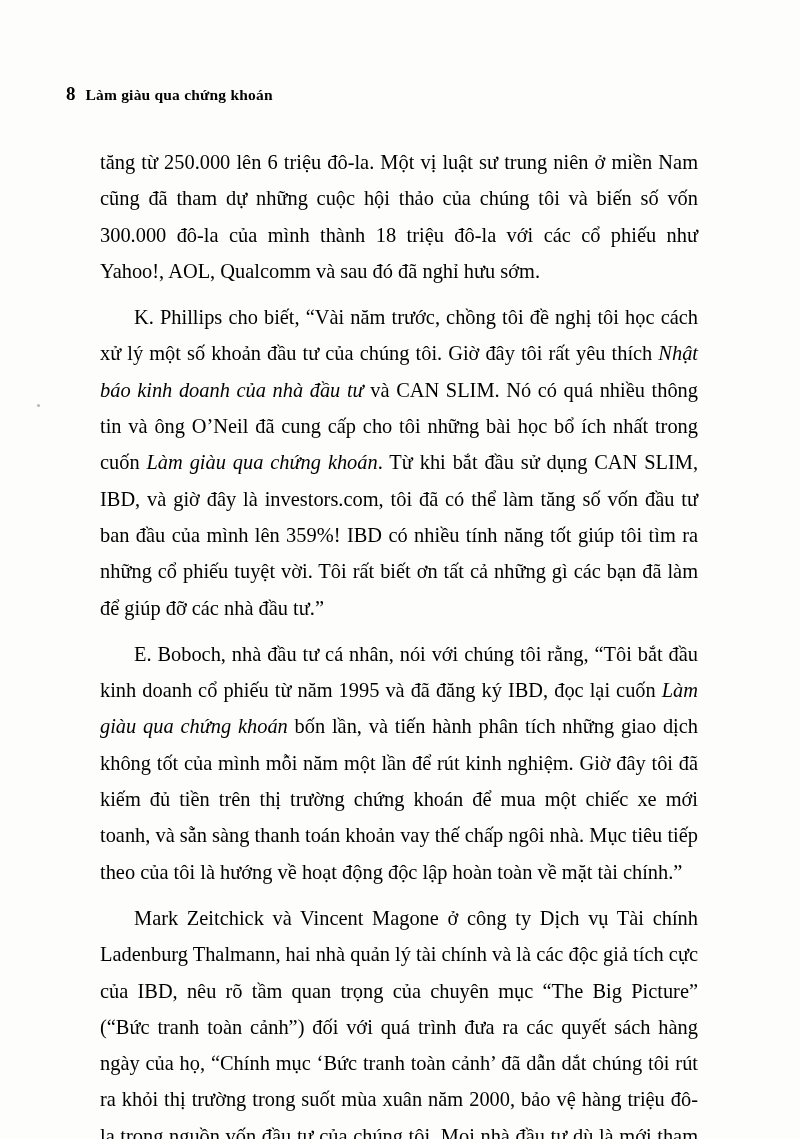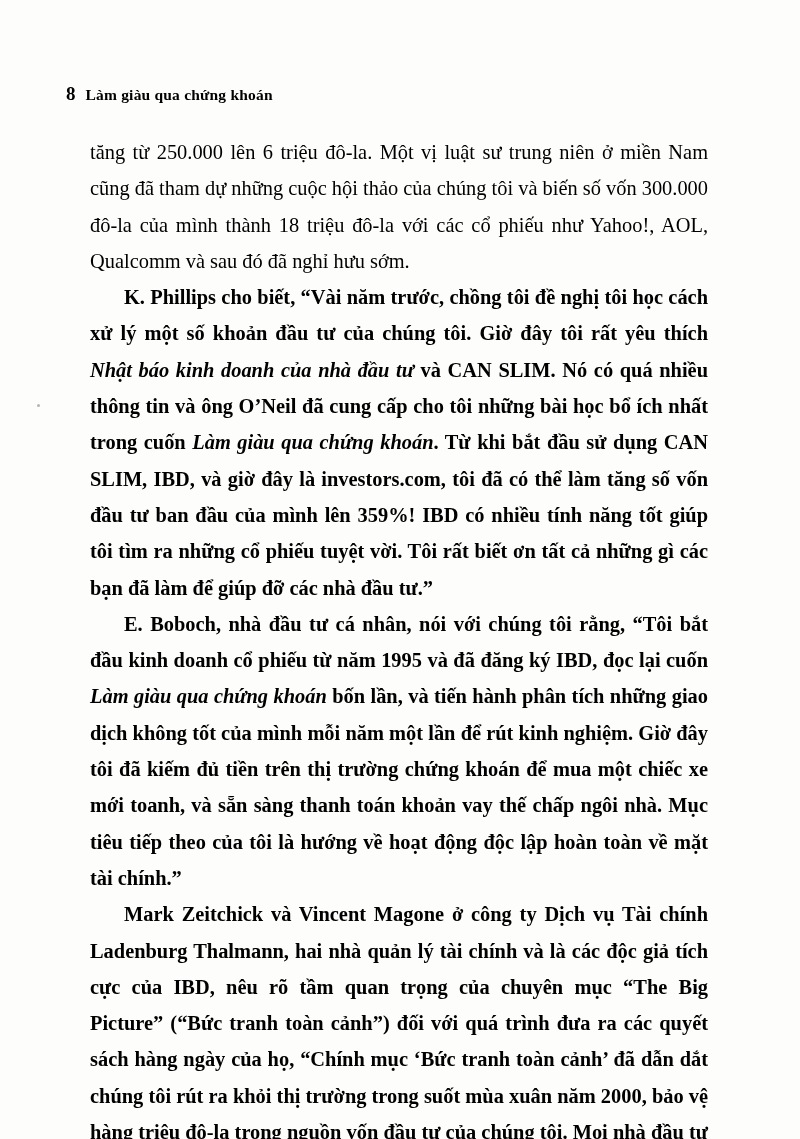--- a/index.html
+++ b/index.html
@@ -46,26 +46,25 @@
     top: 134px;
     left: 90px;
     width: 618px;
     font-size: 20.4px;
     line-height: 36.3px;
     text-align: justify;
     text-justify: inter-word;
     font-family: "Liberation Serif", serif;
   }
   .body-text p {
-    margin: 0;
+    margin: 10px;
     text-indent: 0;
   }
   .body-text p.indent {
     text-indent: 34px;
-    font-weight: bold;
   }
   .body-text i {
     font-style: italic;
   }
   .edge-mark {
     position: absolute;
     left: 37px;
     top: 404px;
     width: 3px;
     height: 3px;

